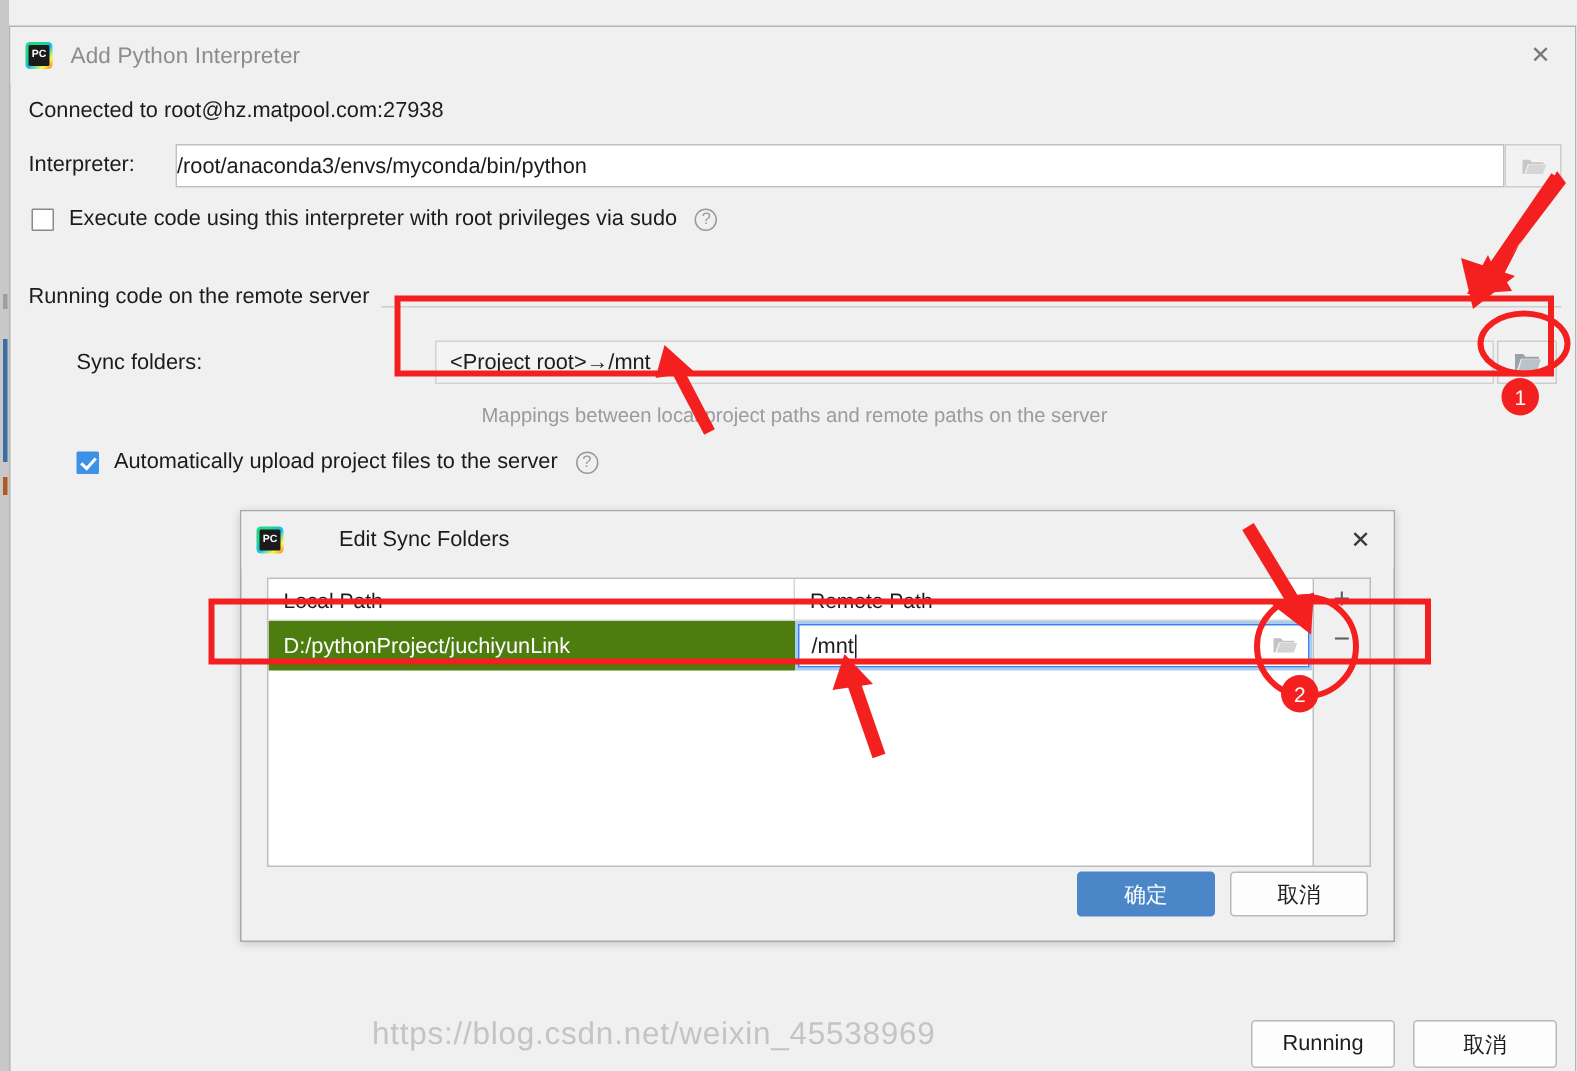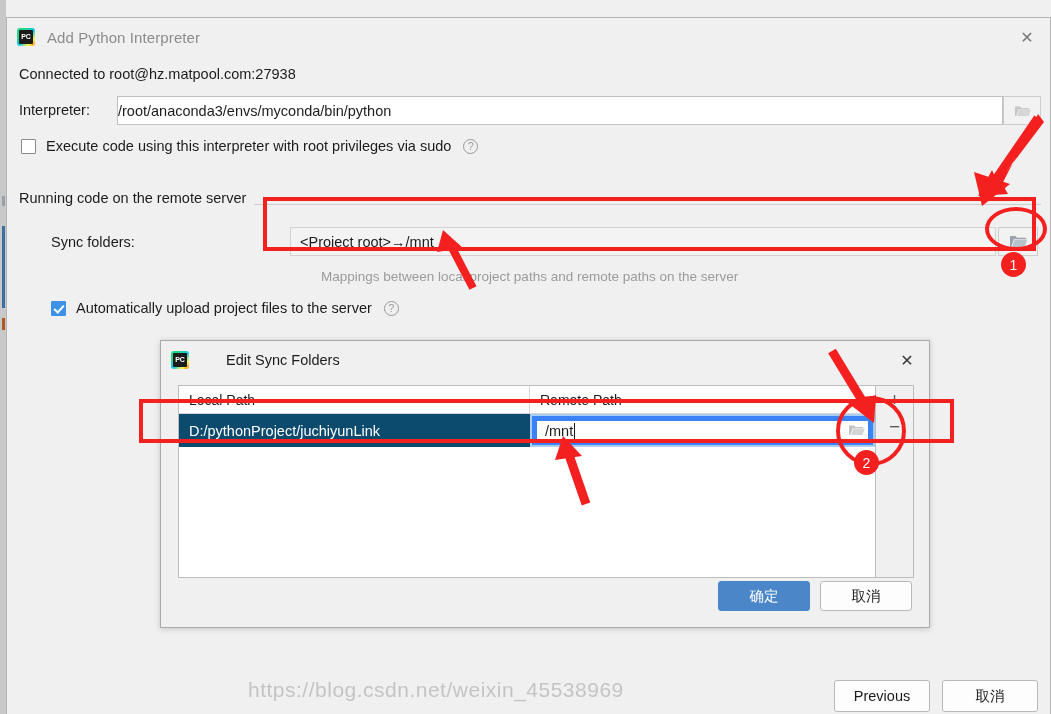--- a/index.html
+++ b/index.html
@@ -297,38 +297,38 @@
     box-sizing: border-box;
   }
   .th.local { width: 351px; border-right: 1px solid #d6d6d6; }
   .th.remote { flex: 1; }
   #table-row {
     display: flex;
     height: 33px;
   }
   .cell-local {
     width: 351px;
-    background: #0c4a6e;
+    background: #4d7c0f;
     color: #ffffff;
     font-size: 14.5px;
     display: flex; align-items: center;
     padding-left: 10px;
     box-sizing: border-box;
   }
   .cell-remote {
     flex: 1;
     position: relative;
     background: #fff;
     border: 2px solid #a9cdf0;
     box-sizing: border-box;
   }
   .cell-remote-inner {
     position: absolute;
     left: 0; top: 0; right: 0; bottom: 0;
-    border: 5px solid #3b82f6;
+    border: 1px solid #3b82f6;
     display: flex; align-items: center;
     padding-left: 8px;
     font-size: 14.5px;
     color: #1c1c1c;
     box-sizing: border-box;
   }
   .caret {
     display: inline-block;
     width: 1px; height: 16px;
     background: #1c1c1c;
@@ -467,21 +467,21 @@
   </div>
   <div id="sync-hint">Mappings between local project paths and remote paths on the server</div>
 
   <div id="autoupload-row">
     <div class="cb checked"></div>
     <div class="cb-label">Automatically upload project files to the server</div>
     <div class="help-icon">?</div>
   </div>
 
   <div id="outer-buttons">
-    <div class="btn normal">Previous</div>
+    <div class="btn normal">Running</div>
     <div class="btn normal">取消</div>
   </div>
 
   <div id="inner-dialog">
     <div id="inner-titlebar">
       <div class="pc-icon"></div>
       <div id="inner-title">Edit Sync Folders</div>
       <div id="inner-close">✕</div>
     </div>
 

